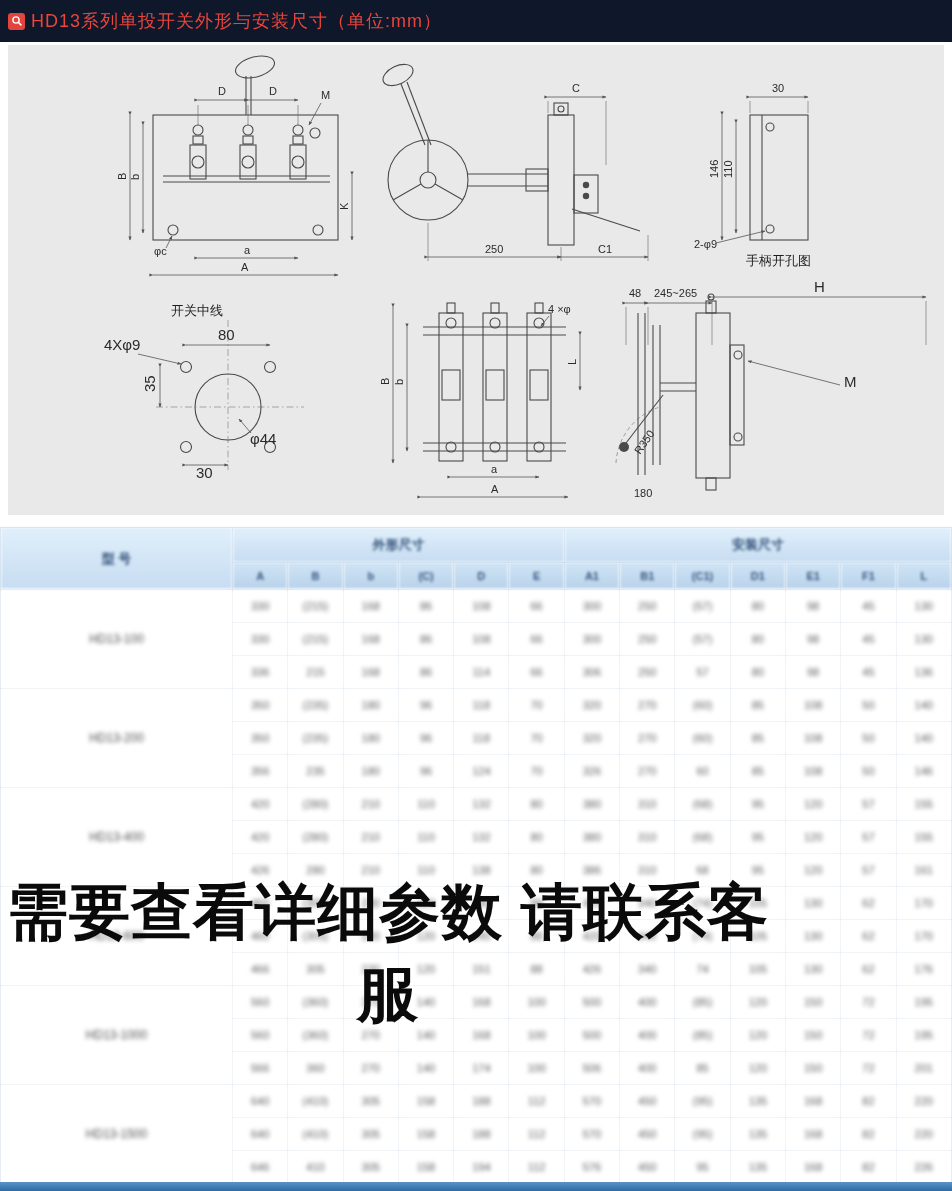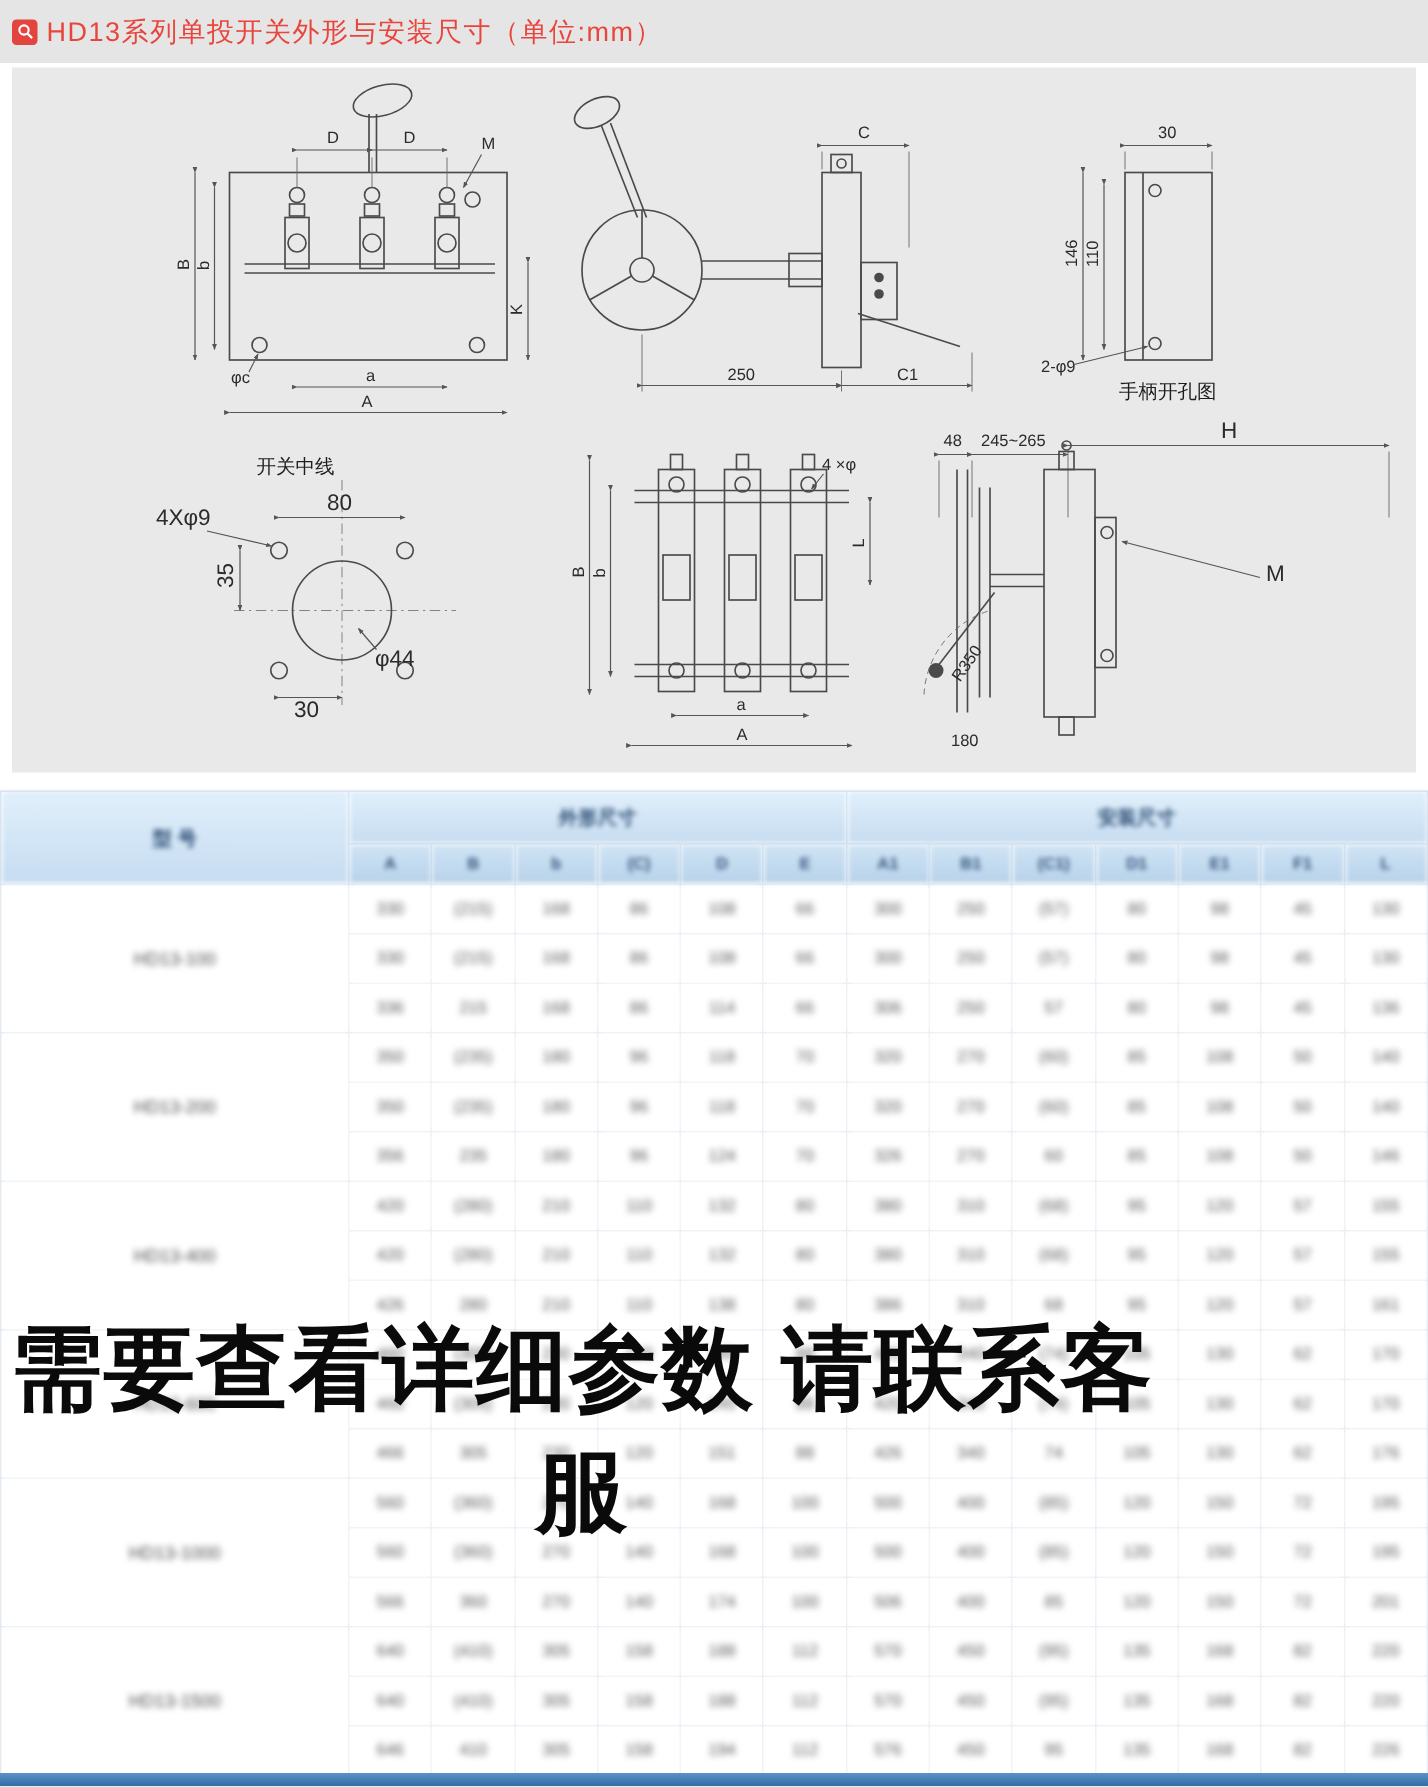--- a/index.html
+++ b/index.html
@@ -1,20 +1,20 @@
 <!DOCTYPE html>
 <html><head>
 <meta charset="utf-8">
 <style>
   * { margin:0; padding:0; box-sizing:border-box; }
   body { font-family:"Liberation Sans", sans-serif; background:#fff; }
   .page { position:relative; width:952px; height:1191px; background:#fff; overflow:hidden; }
 
   
-  .titlebar { height:42px; display:flex; align-items:center; padding-left:8px; background:#e5e5e5; }
+  .titlebar { height:42px; display:flex; align-items:center; padding-left:8px; background:#0f172a; }
   .titleicon { width:17px; height:17px; border-radius:3px; background:#e2453e; display:inline-flex;
                align-items:center; justify-content:center; margin-right:6px; flex:0 0 auto; }
   .titletext { color:#e8453c; font-size:18px; letter-spacing:1px; }
 
   
   .panel { position:absolute; left:8px; top:45px; width:936px; height:470px; background:#e9e9e9; }
   .panel svg text { font-size:11px; fill:#2b2b2b; }
   .panel svg text.cap { font-size:13px; fill:#1d1d1d; }
   .panel svg text.big { font-size:15px; }
   .obj { stroke:#4a4a4a; stroke-width:1.1; fill:none; }

